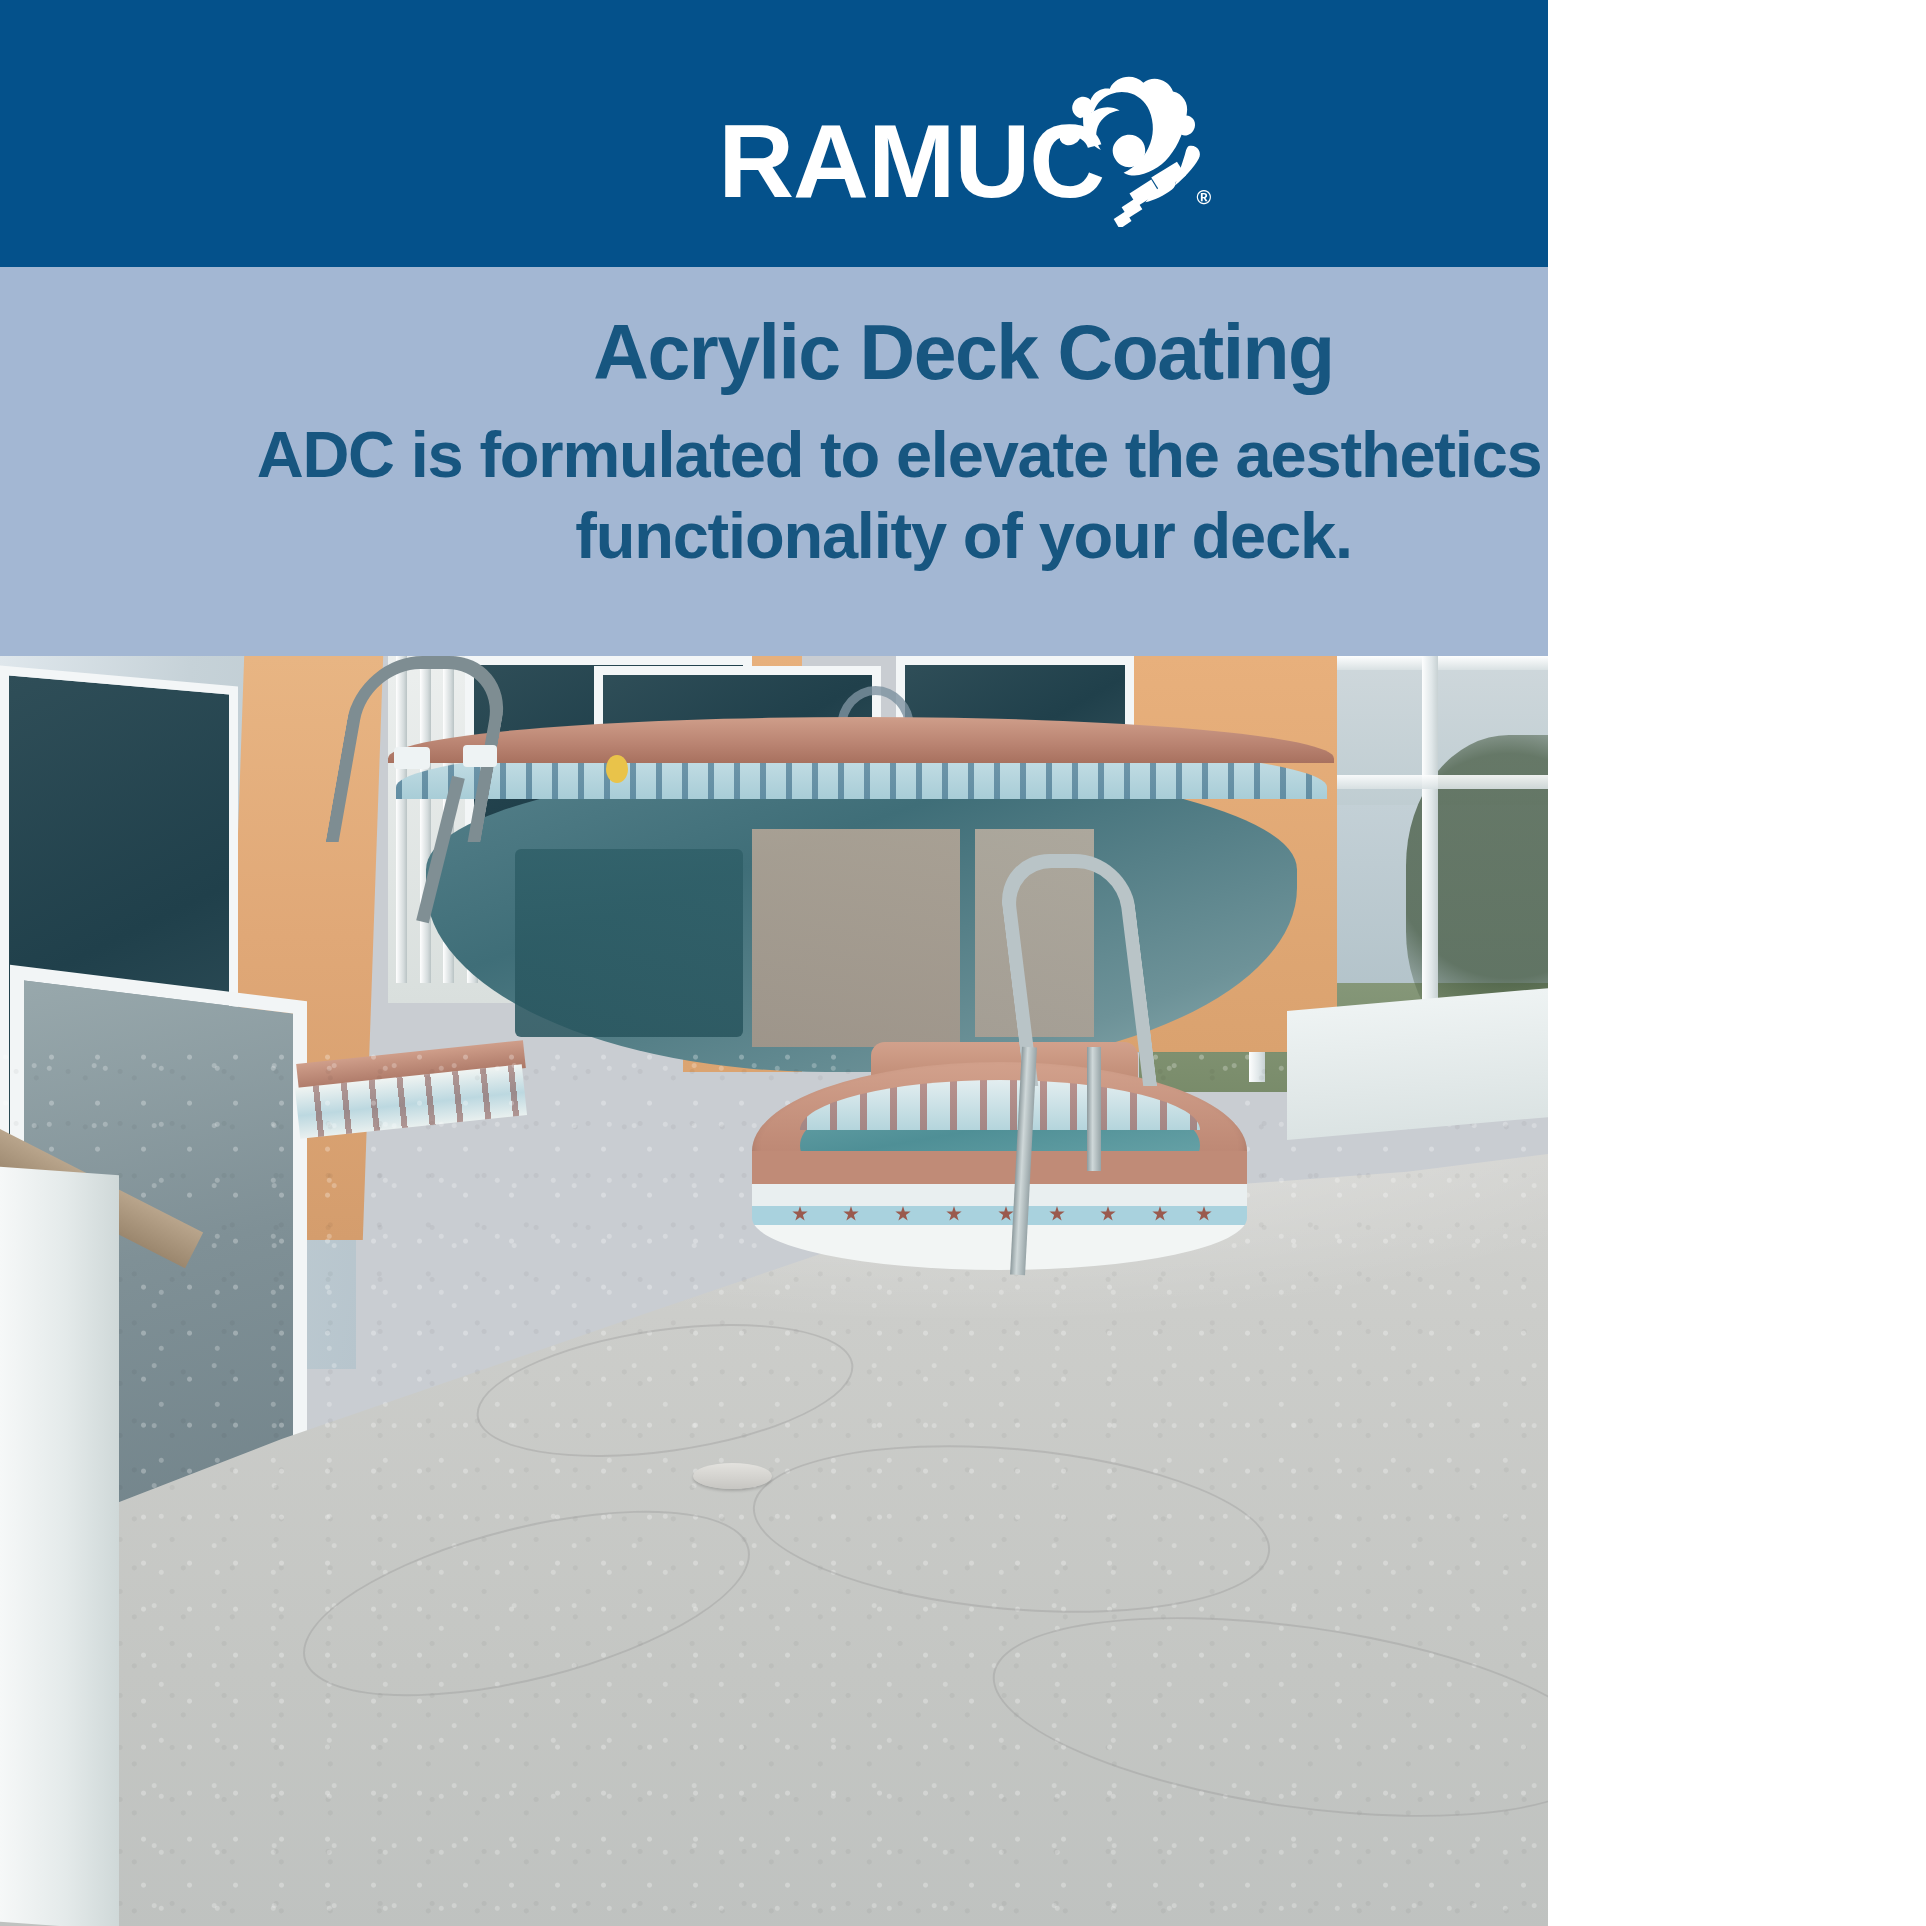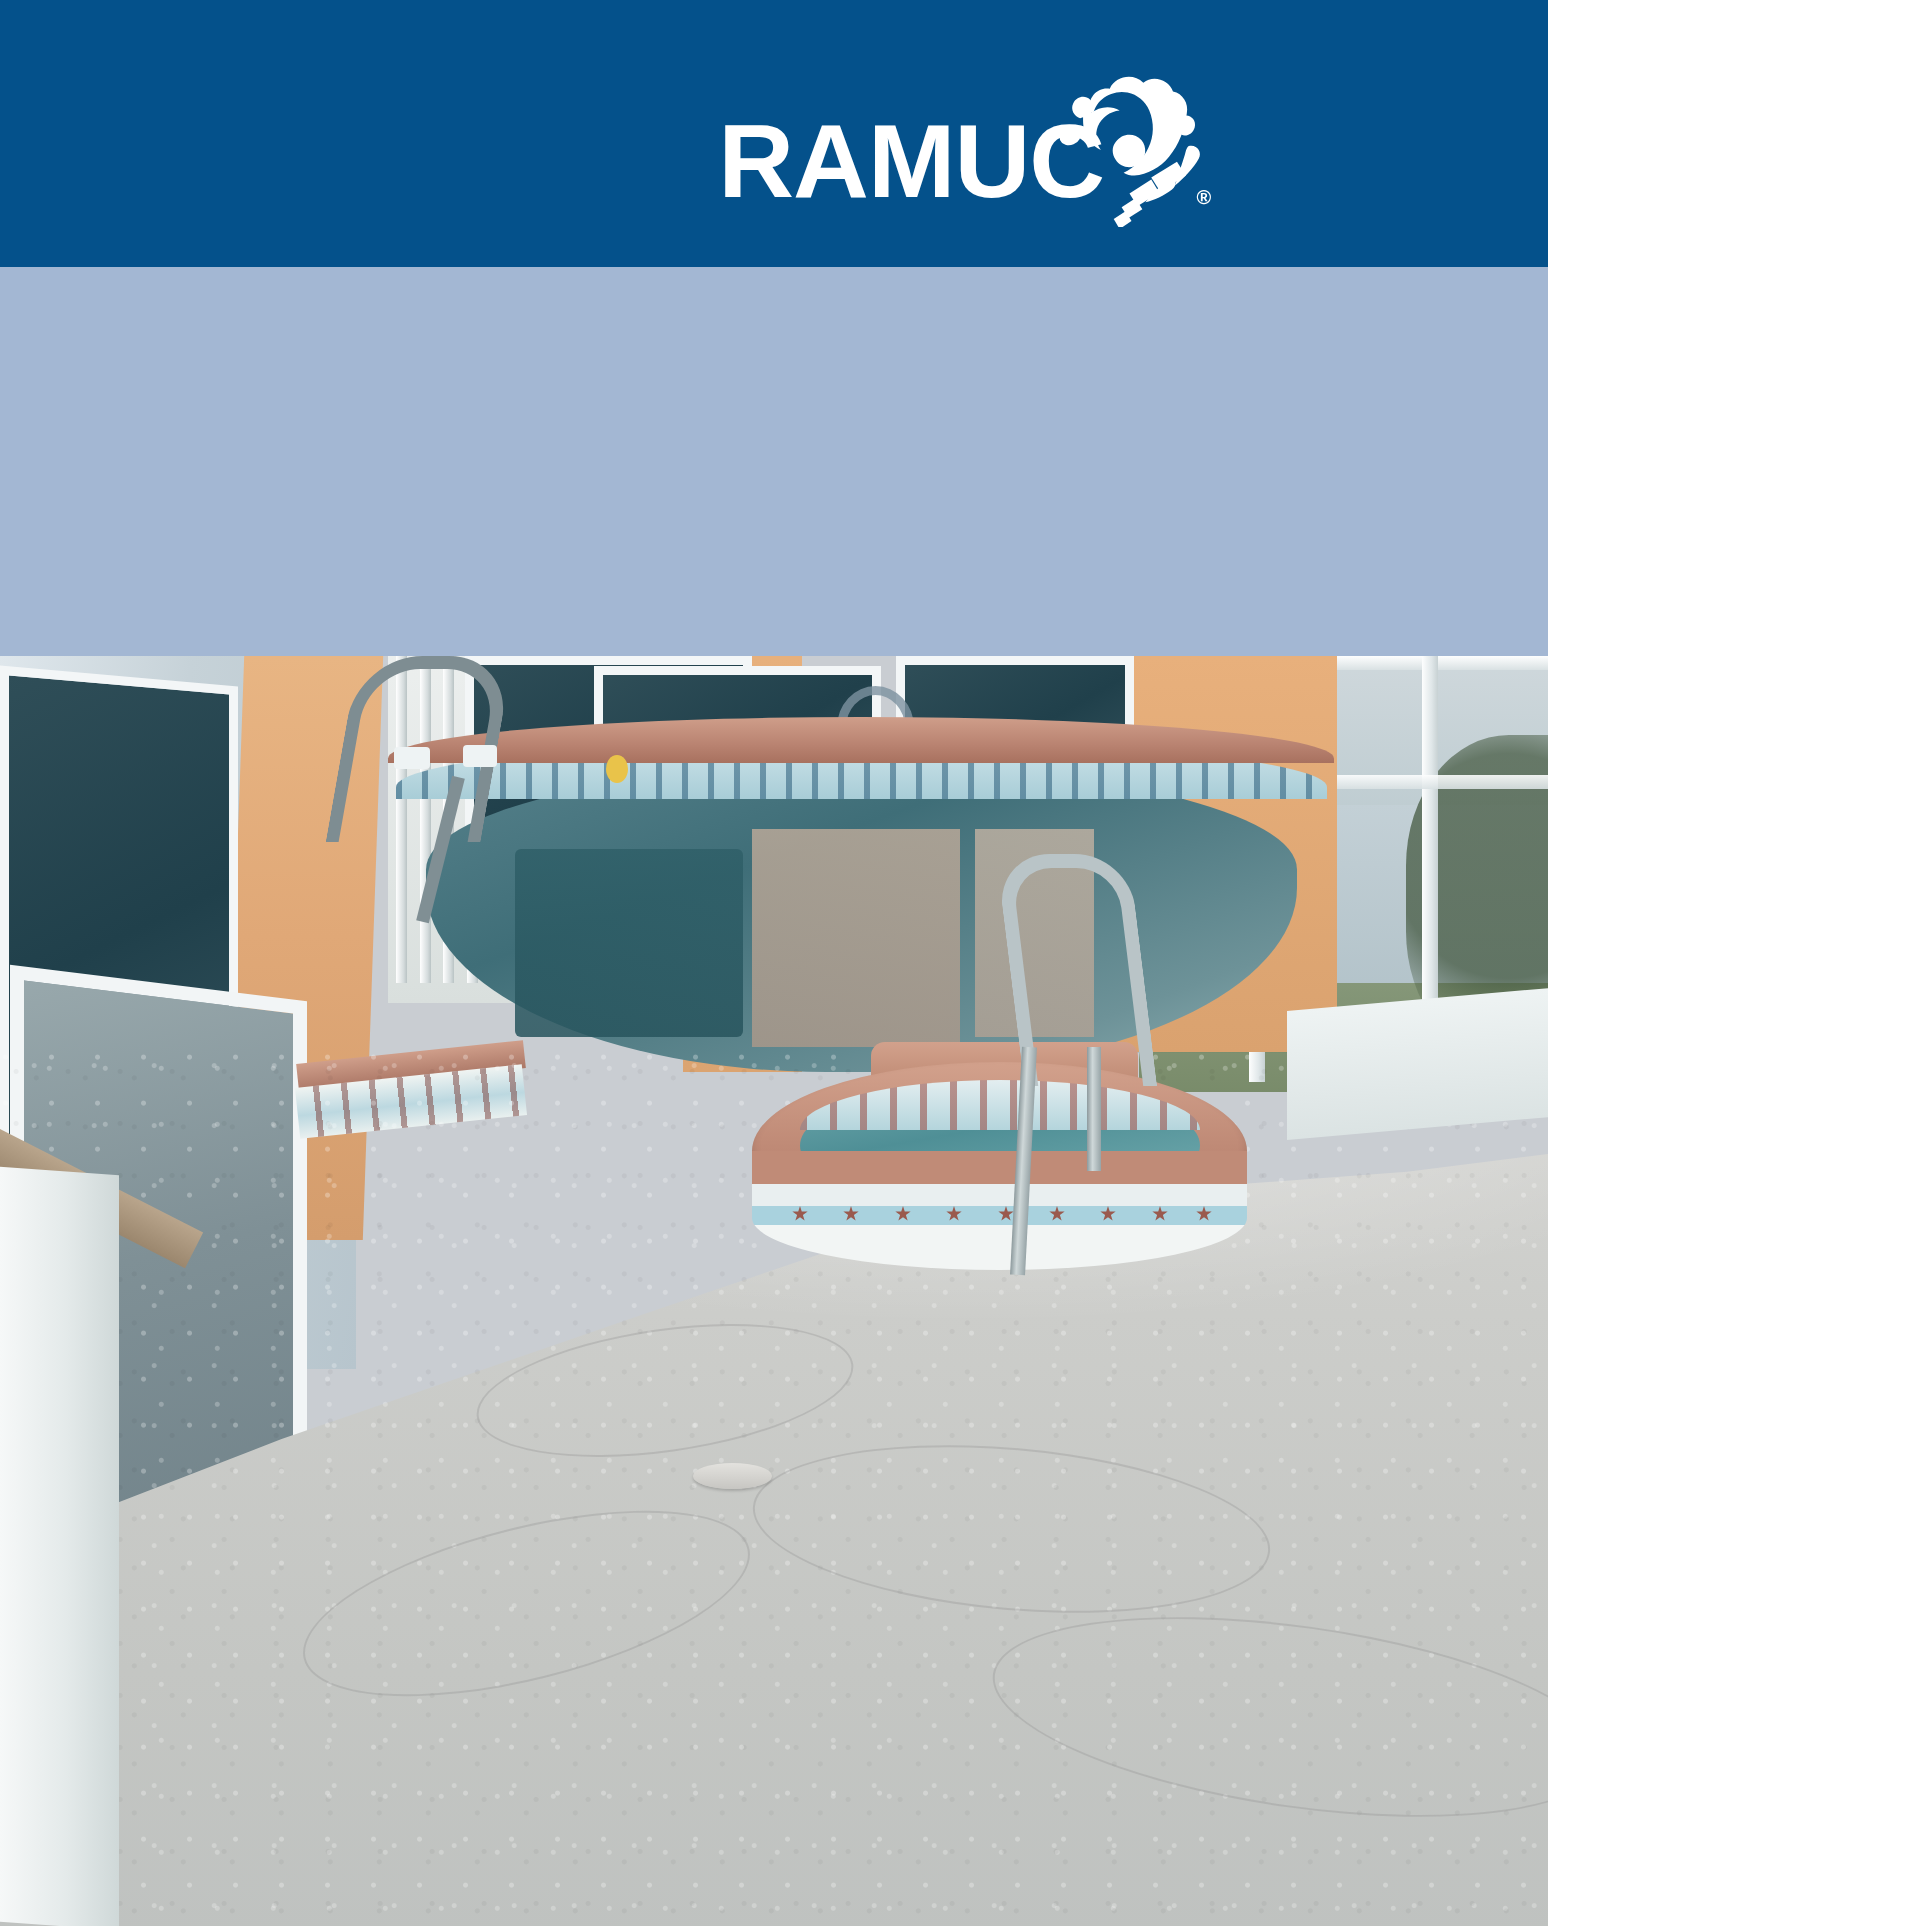--- a/index.html
+++ b/index.html
@@ -440,20 +440,24 @@
             <path d="M74 136l22-14 8 13-22 14z"></path>
             <path d="M96 120l26-16 9 14-26 16z"></path>
             <path d="M66 150l14-9 7 11-14 9z"></path>
             <path d="M58 162l12-8 6 10-12 8z"></path>
           </g>
         </svg>
       </div>
     </div>
   </div>
 
+  <div class="title-band">
+    <h1 class="headline">Acrylic Deck Coating</h1>
+    <p class="subhead">ADC is formulated to elevate the aesthetics and functionality of your deck.</p>
+  </div>
 
   <div class="photo">
 
     <div class="ph exterior"></div>
     <div class="ph water-far"></div>
     <div class="ph grass"></div>
 
     <div class="ph palm" style="left:1079px;top:0;width:22px;height:356px;transform:rotate(3deg);"></div>
     <div class="ph palm" style="left:1153px;top:0;width:18px;height:327px;transform:rotate(-4deg);"></div>
     <div class="ph palm" style="left:990px;top:0;width:287px;height:168px;border-radius:0 0 55% 55%;opacity:.55;background:radial-gradient(circle at 50% 10%,#3f5b38 0 40%,rgba(0,0,0,0) 70%);"></div>

